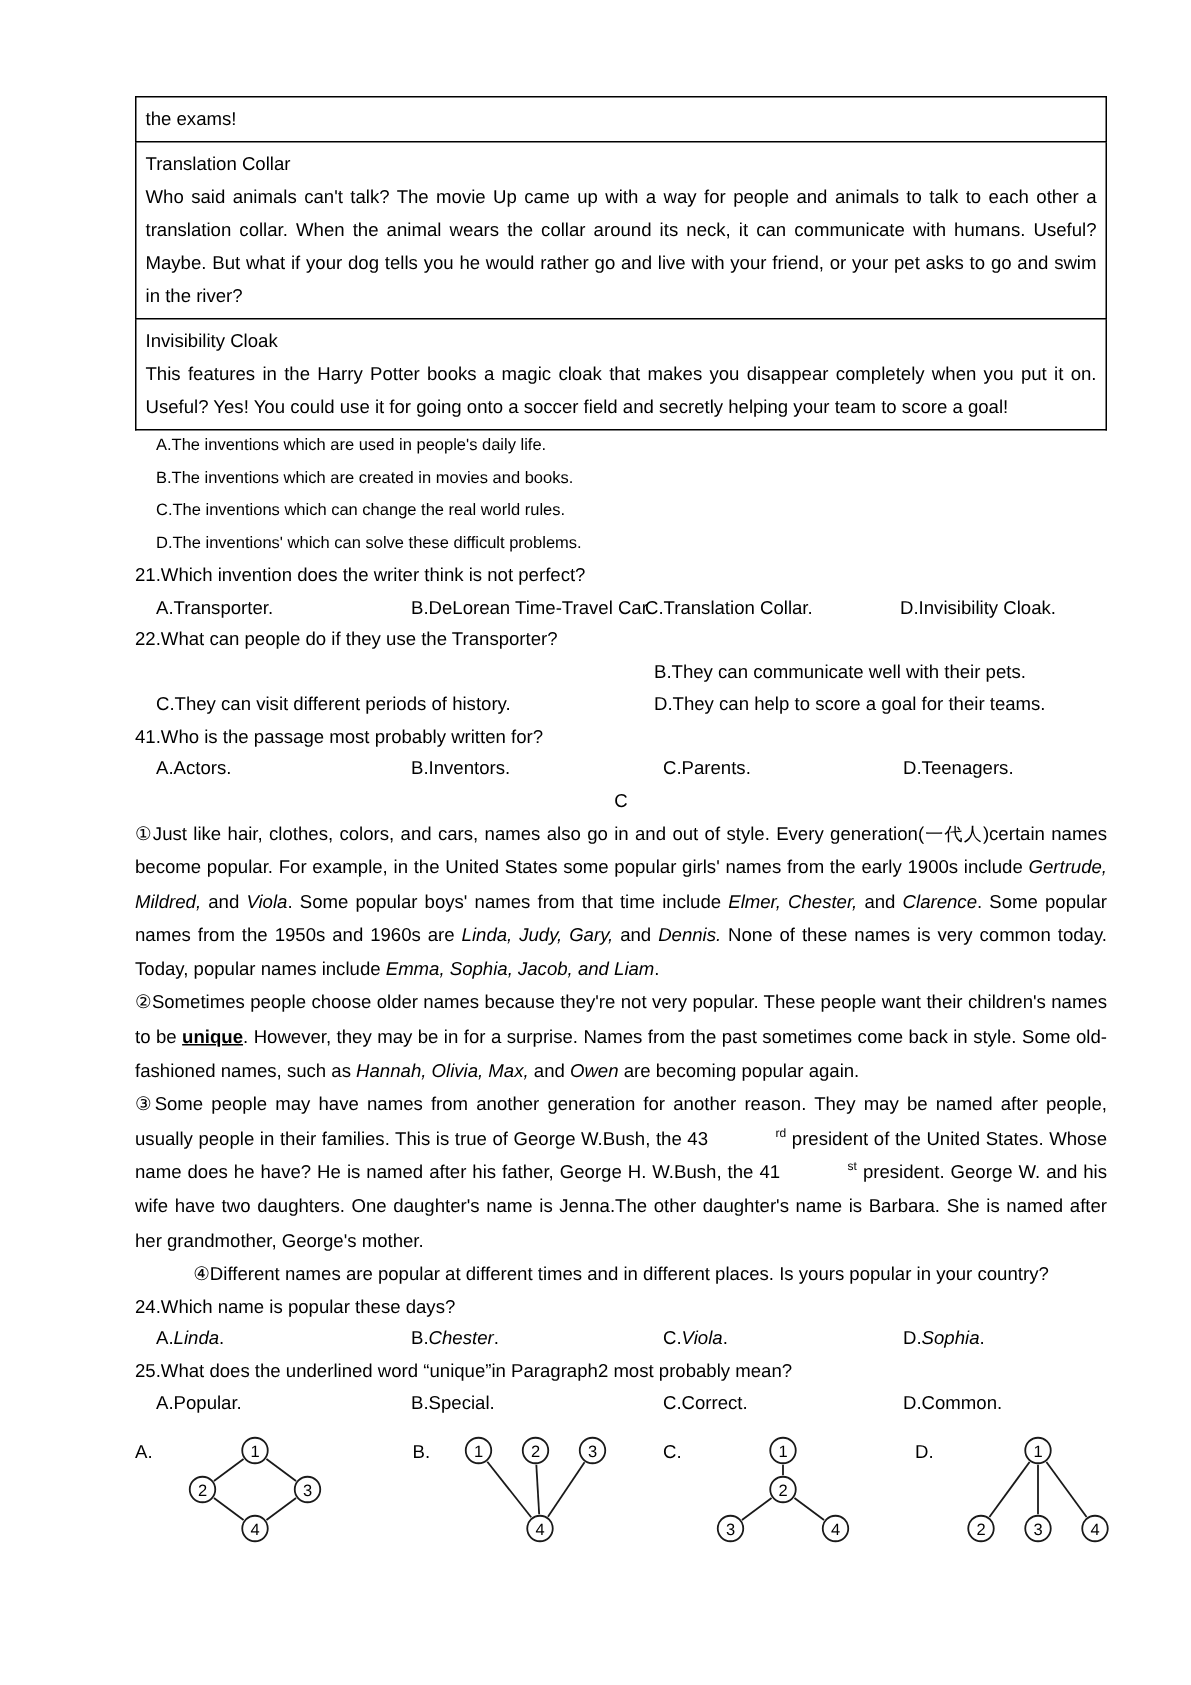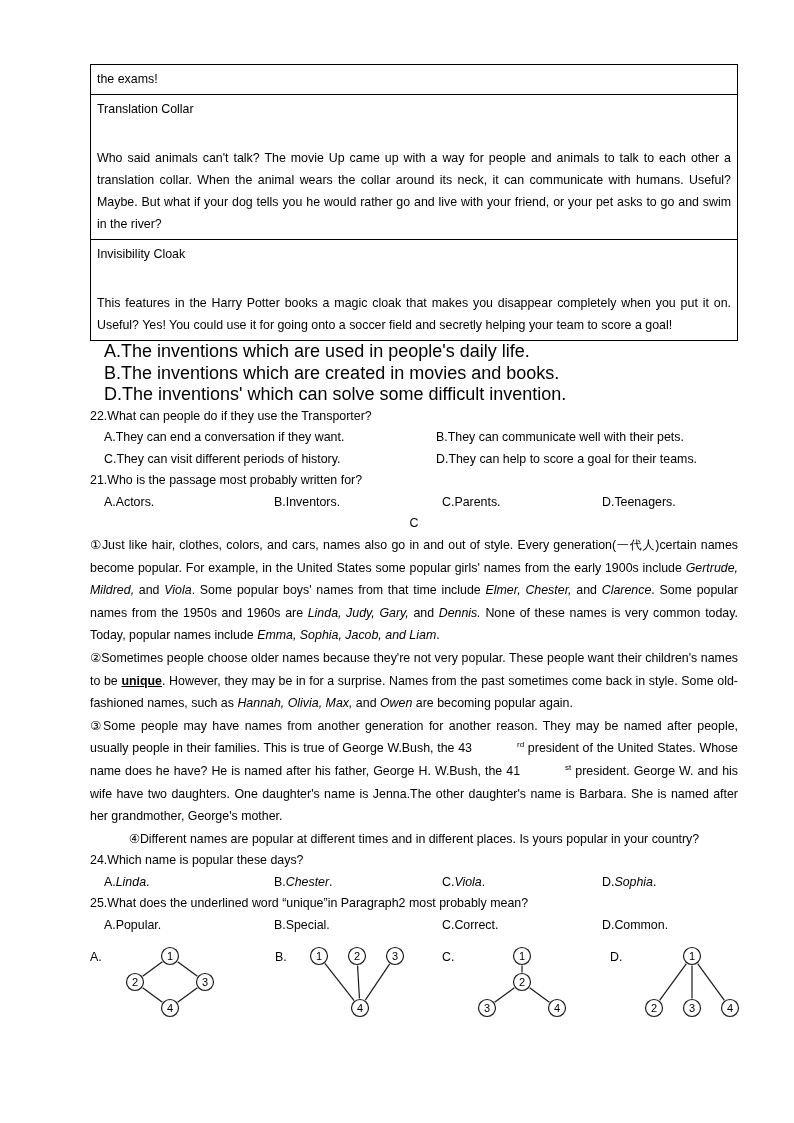--- a/index.html
+++ b/index.html
@@ -43,21 +43,20 @@
   .cell-line {
     font-size: 12.4px;
     line-height: 22px;
     text-align: left;
   }
   .cell-para {
     font-size: 12.4px;
     line-height: 22px;
     text-align: justify;
     text-justify: inter-word;
-    margin-top: 27px;
   }
 
   
   .q {
     font-size: 12.4px;
     line-height: 21.5px;
     margin: 0;
     white-space: nowrap;
   }
   .opts {
@@ -67,21 +66,21 @@
     line-height: 21.5px;
     position: relative;
     height: 21.5px;
   }
   .opt {
     position: absolute;
     top: 0;
     white-space: nowrap;
   }
   .opt-stack {
-    font-size: 18px;
+    font-size: 11px;
     line-height: 21.5px;
     margin: 0;
     padding-left: 14px;
     white-space: nowrap;
   }
 
   
   .c1 { left: 14px; }
   .c2 { left: 184px; }
   .c3 { left: 352px; }
@@ -173,38 +172,47 @@
             <div class="cell-line">Invisibility Cloak</div>
             <div class="cell-para">This features in the Harry Potter books a magic cloak that makes you disappear completely when you put it on. Useful? Yes! You could use it for going onto a soccer field and secretly helping your team to score a goal!</div>
           </td>
         </tr>
       </tbody>
     </table>
 
     <div>
       <p class="opt-stack">A.The inventions which are used in people's daily life.</p>
       <p class="opt-stack">B.The inventions which are created in movies and books.</p>
-      <p class="opt-stack">D.The inventions' which can solve some difficult invention.</p>
-    </div>
-
+      <p class="opt-stack">C.The inventions which can change the real world rules.</p>
+      <p class="opt-stack">D.The inventions' which can solve these difficult problems.</p>
+    </div>
+
+    <div>
+      <p class="q">21.Which invention does the writer think is not perfect?</p>
+      <div class="opts">
+        <span class="opt c1">A.Transporter.</span>
+        <span class="opt q21c2">B.DeLorean Time-Travel Car.</span>
+        <span class="opt q21c3">C.Translation Collar.</span>
+        <span class="opt q21c4">D.Invisibility Cloak.</span>
+      </div>
+    </div>
 
     <div>
       <p class="q">22.What can people do if they use the Transporter?</p>
       <div class="opts">
-        <span class="opt h1">A.They can end a conversation if they want.</span>
         <span class="opt h2">B.They can communicate well with their pets.</span>
       </div>
       <div class="opts">
         <span class="opt h1">C.They can visit different periods of history.</span>
         <span class="opt h2">D.They can help to score a goal for their teams.</span>
       </div>
     </div>
 
     <div>
-      <p class="q">21.Who is the passage most probably written for?</p>
+      <p class="q">41.Who is the passage most probably written for?</p>
       <div class="opts">
         <span class="opt c1">A.Actors.</span>
         <span class="opt c2">B.Inventors.</span>
         <span class="opt c3">C.Parents.</span>
         <span class="opt c4">D.Teenagers.</span>
       </div>
     </div>
 
     <p class="section-letter">C</p>
 

